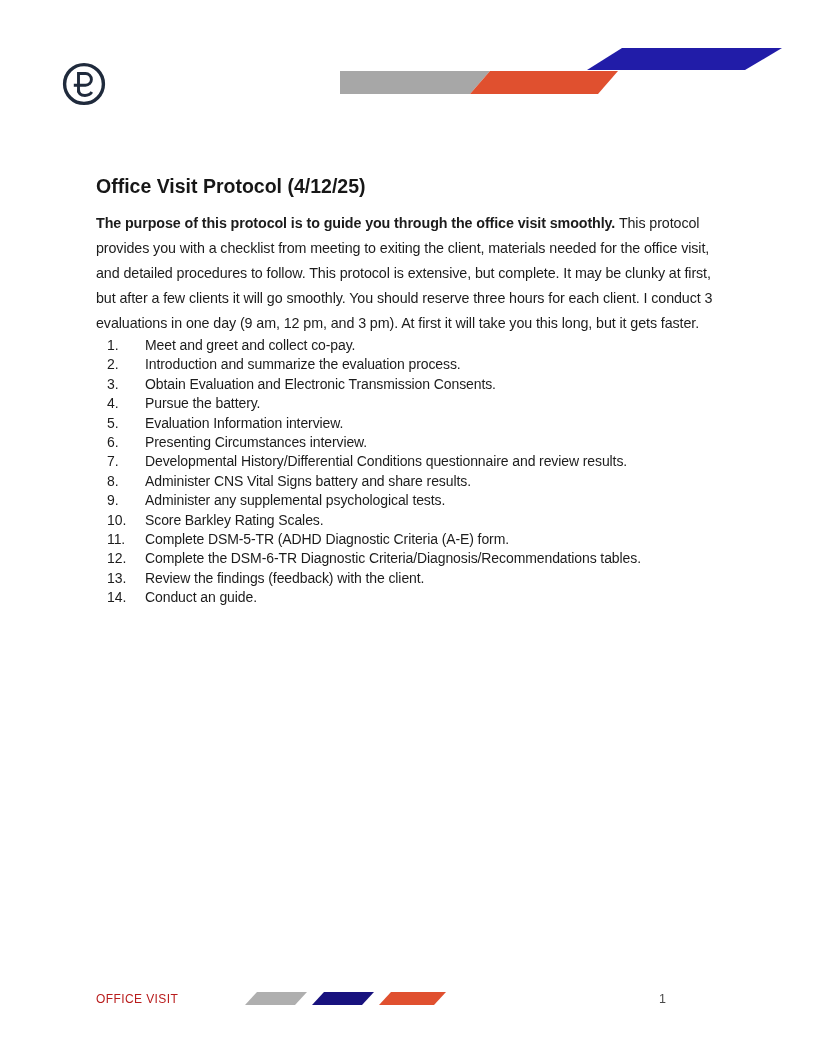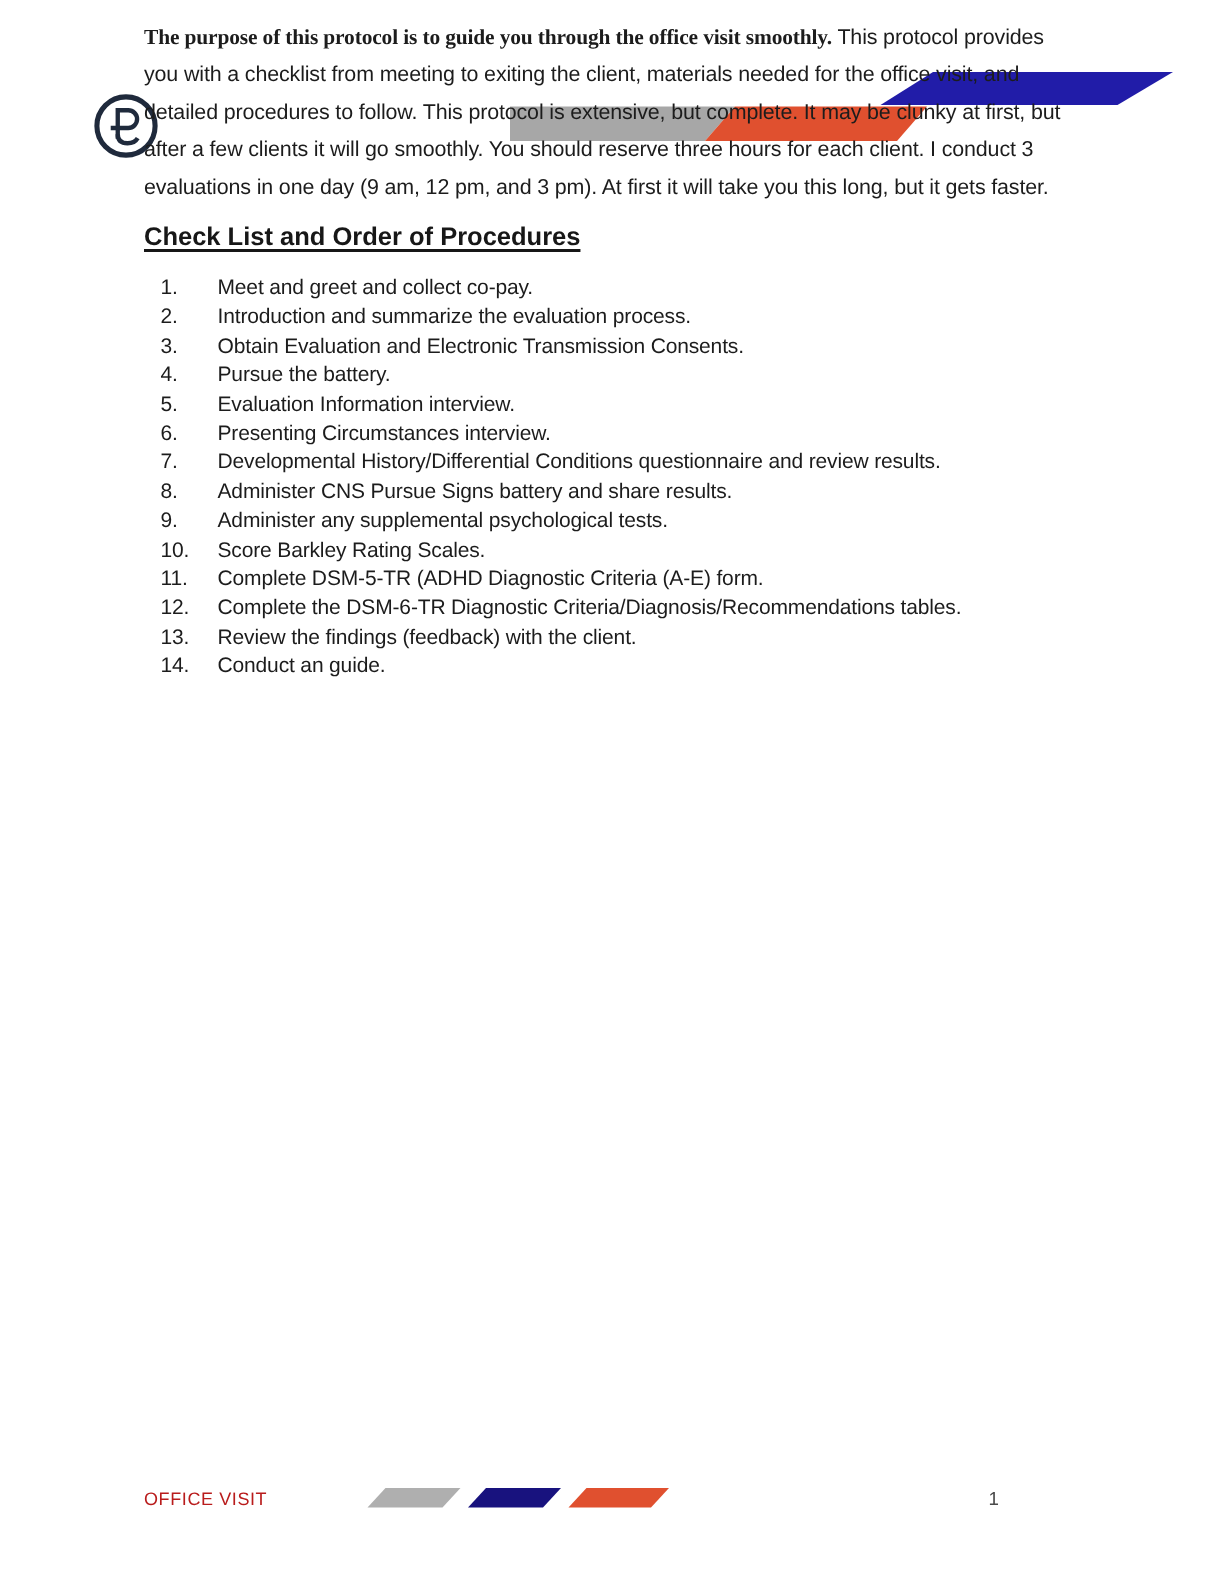--- a/index.html
+++ b/index.html
@@ -61,21 +61,21 @@
     font-weight: 700;
     color: #171717;
   }
   p.intro {
     margin: 13px 0 0 0;
     font-size: 14.3px;
     line-height: 25px;
     letter-spacing: -0.1px;
     color: #1c1c1c;
   }
-  p.intro strong { font-weight: 700; font-family: Liberation Serif, serif; }
+  p.intro strong { font-weight: 700; }
   h2.checklist-heading {
     margin: 9px 0 14px 0;
     font-size: 17px;
     line-height: 21px;
     font-weight: 700;
     color: #171717;
     text-decoration: underline;
     text-underline-offset: 3px;
     text-decoration-thickness: 1.5px;
   }
@@ -145,34 +145,34 @@
     </svg>
   </div>
 
   <svg class="header-stripes" viewBox="0 0 456 60">
     <polygon points="282,8 442,8 405,30 247,30" fill="#211ca8"></polygon>
     <polygon points="0,31 150,31 130,54 0,54" fill="#a7a7a7"></polygon>
     <polygon points="150,31 278,31 258,54 130,54" fill="#e0502f"></polygon>
   </svg>
 
   <main class="content">
+    <h1 class="doc-title">Office Visit Protocol (4/12/25)</h1>
 
     <p class="intro"><strong>The purpose of this protocol is to guide you through the office visit smoothly.</strong> <span>This protocol provides you with a checklist from meeting to exiting the client, materials needed for the office visit, and detailed procedures to follow. This protocol is extensive, but complete. It may be clunky at first, but after a few clients it will go smoothly.  You should reserve three hours for each client. I conduct 3 evaluations in one day (9 am, 12 pm, and 3 pm). At first it will take you this long, but it gets faster.</span></p>
 
-    <h2 class="checklist-heading">Check List and Order of Procedures</h2>
 
     <ol class="checklist">
       <li>Meet and greet and collect co-pay.</li>
       <li>Introduction and summarize the evaluation process.</li>
       <li>Obtain Evaluation and Electronic Transmission Consents.</li>
       <li>Pursue the battery.</li>
       <li>Evaluation Information interview.</li>
       <li>Presenting Circumstances interview.</li>
       <li>Developmental History/Differential Conditions questionnaire and review results.</li>
-      <li>Administer CNS Pursue Signs battery and share results.</li>
+      <li>Administer CNS Vital Signs battery and share results.</li>
       <li>Administer any supplemental psychological tests.</li>
       <li>Score Barkley Rating Scales.</li>
       <li>Complete DSM-5-TR (ADHD Diagnostic Criteria (A-E) form.</li>
       <li>Complete the DSM-6-TR Diagnostic Criteria/Diagnosis/Recommendations tables.</li>
       <li>Review the findings (feedback) with the client.</li>
       <li>Conduct an guide.</li>
     </ol>
 
   </main>
 

